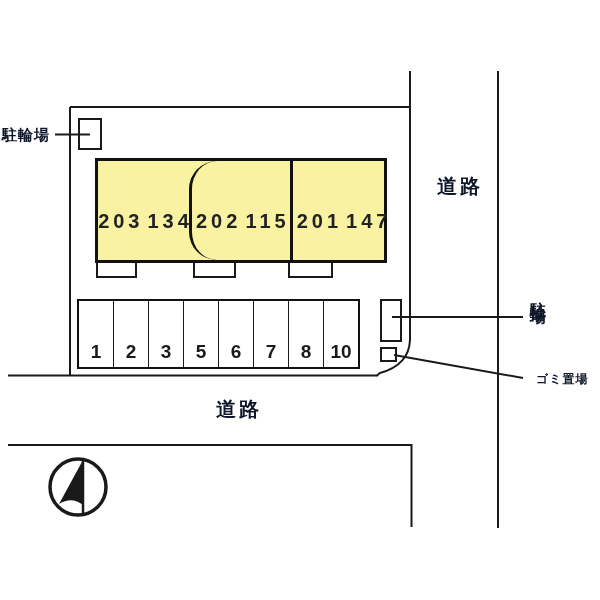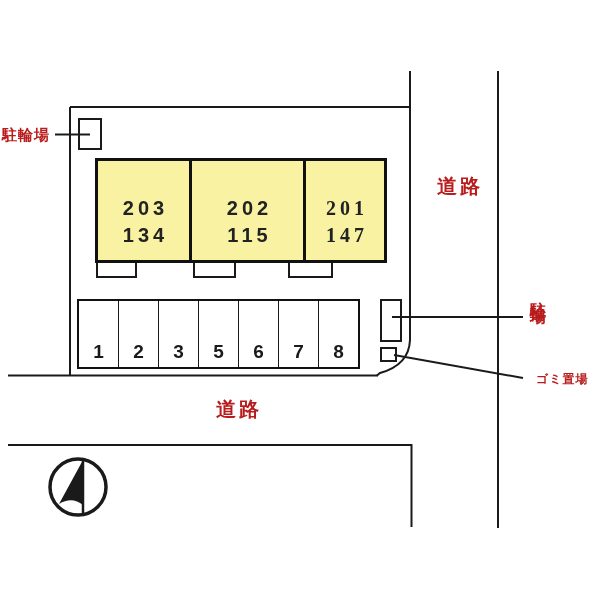--- a/index.html
+++ b/index.html
@@ -11,42 +11,42 @@
   .abs{position:absolute;box-sizing:border-box;}
   
   .outline-box{border:2px solid #1a1a1a;background:transparent;}
   
   .buildings{
     left:95px;top:158px;width:292px;height:105px;
     border:3px solid #111;background:var(--building-fill,#F8F2A2);
     display:flex;
   }
   .unit{
-    box-sizing:border-box;display:flex;flex-direction:column;align-items:center;justify-content:center;
+    box-sizing:border-box;display:flex;flex-direction:row;align-items:center;justify-content:center;
   }
   .unit + .unit{border-left:3px solid #111;}
   .unit-label{
     transform:translateY(11px);
     font-size:20px;font-weight:bold;letter-spacing:4px;padding-left:4px;
     line-height:27px;text-align:center;color:#222;
   }
   
   .porch{border:2px solid #1a1a1a;border-top:none;background:transparent;}
   
   .parking{
     left:77px;top:299px;width:283px;height:70px;
     border:2px solid #111;display:flex;background:transparent;
   }
   .space{
     flex:1;box-sizing:border-box;display:flex;align-items:flex-end;justify-content:center;
     padding-bottom:4px;font-size:19px;font-weight:bold;color:#1a1a1a;
   }
   .space + .space{border-left:1.5px solid #1a1a1a;}
   
-  .lbl{position:absolute;font-weight:bold;white-space:nowrap;color:#b91c1c;}
+  .lbl{position:absolute;font-weight:bold;white-space:nowrap;color:#0f172a;}
   .lbl-bicycle-left{left:2px;top:126px;font-size:15px;letter-spacing:1px;}
   .lbl-road-right{left:437px;top:173px;font-size:20px;letter-spacing:3px;}
   .lbl-road-bottom{left:216px;top:396px;font-size:20px;letter-spacing:3px;}
   .lbl-bicycle-right{
     left:527px;top:289px;font-size:16px;
     writing-mode:vertical-rl;text-orientation:upright;letter-spacing:3px;
   }
   .lbl-garbage{left:536px;top:371px;font-size:12px;letter-spacing:1px;}
 </style>
 </head>
@@ -85,25 +85,25 @@
 
   <div class="abs outline-box" style="left:78px;top:118px;width:24px;height:32px;"></div>
   <div class="abs outline-box" style="left:380px;top:299px;width:22px;height:43px;"></div>
   <div class="abs outline-box" style="left:380px;top:347px;width:17px;height:15px;"></div>
 
   <div class="abs buildings">
     <div class="unit" style="width:91px;">
       <div class="unit-label">203</div>
       <div class="unit-label">134</div>
     </div>
-    <div class="unit" style="width:114px;">
+    <div class="unit" style="width:114px;border-radius:28px;">
       <div class="unit-label">202</div>
       <div class="unit-label">115</div>
     </div>
-    <div class="unit" style="flex:1;font-family:Liberation Serif, serif;">
+    <div class="unit" style="flex:1;">
       <div class="unit-label">201</div>
       <div class="unit-label">147</div>
     </div>
   </div>
 
   <div class="abs porch" style="left:96px;top:263px;width:41px;height:15px;"></div>
   <div class="abs porch" style="left:193px;top:263px;width:43px;height:15px;"></div>
   <div class="abs porch" style="left:288px;top:263px;width:45px;height:15px;"></div>
 
   <div class="abs parking">
@@ -121,20 +121,23 @@
       </div>
     <div class="space">
         <span>6</span>
       </div>
     <div class="space">
         <span>7</span>
       </div>
     <div class="space">
         <span>8</span>
       </div>
+    <div class="space">
+        <span>10</span>
+      </div>
   </div>
 
   <div class="lbl lbl-bicycle-left">駐輪場</div>
   <div class="lbl lbl-road-right">道路</div>
   <div class="lbl lbl-road-bottom">道路</div>
   <div class="lbl lbl-bicycle-right">駐輪場</div>
   <div class="lbl lbl-garbage">ゴミ置場</div>
 
 </div>
 

